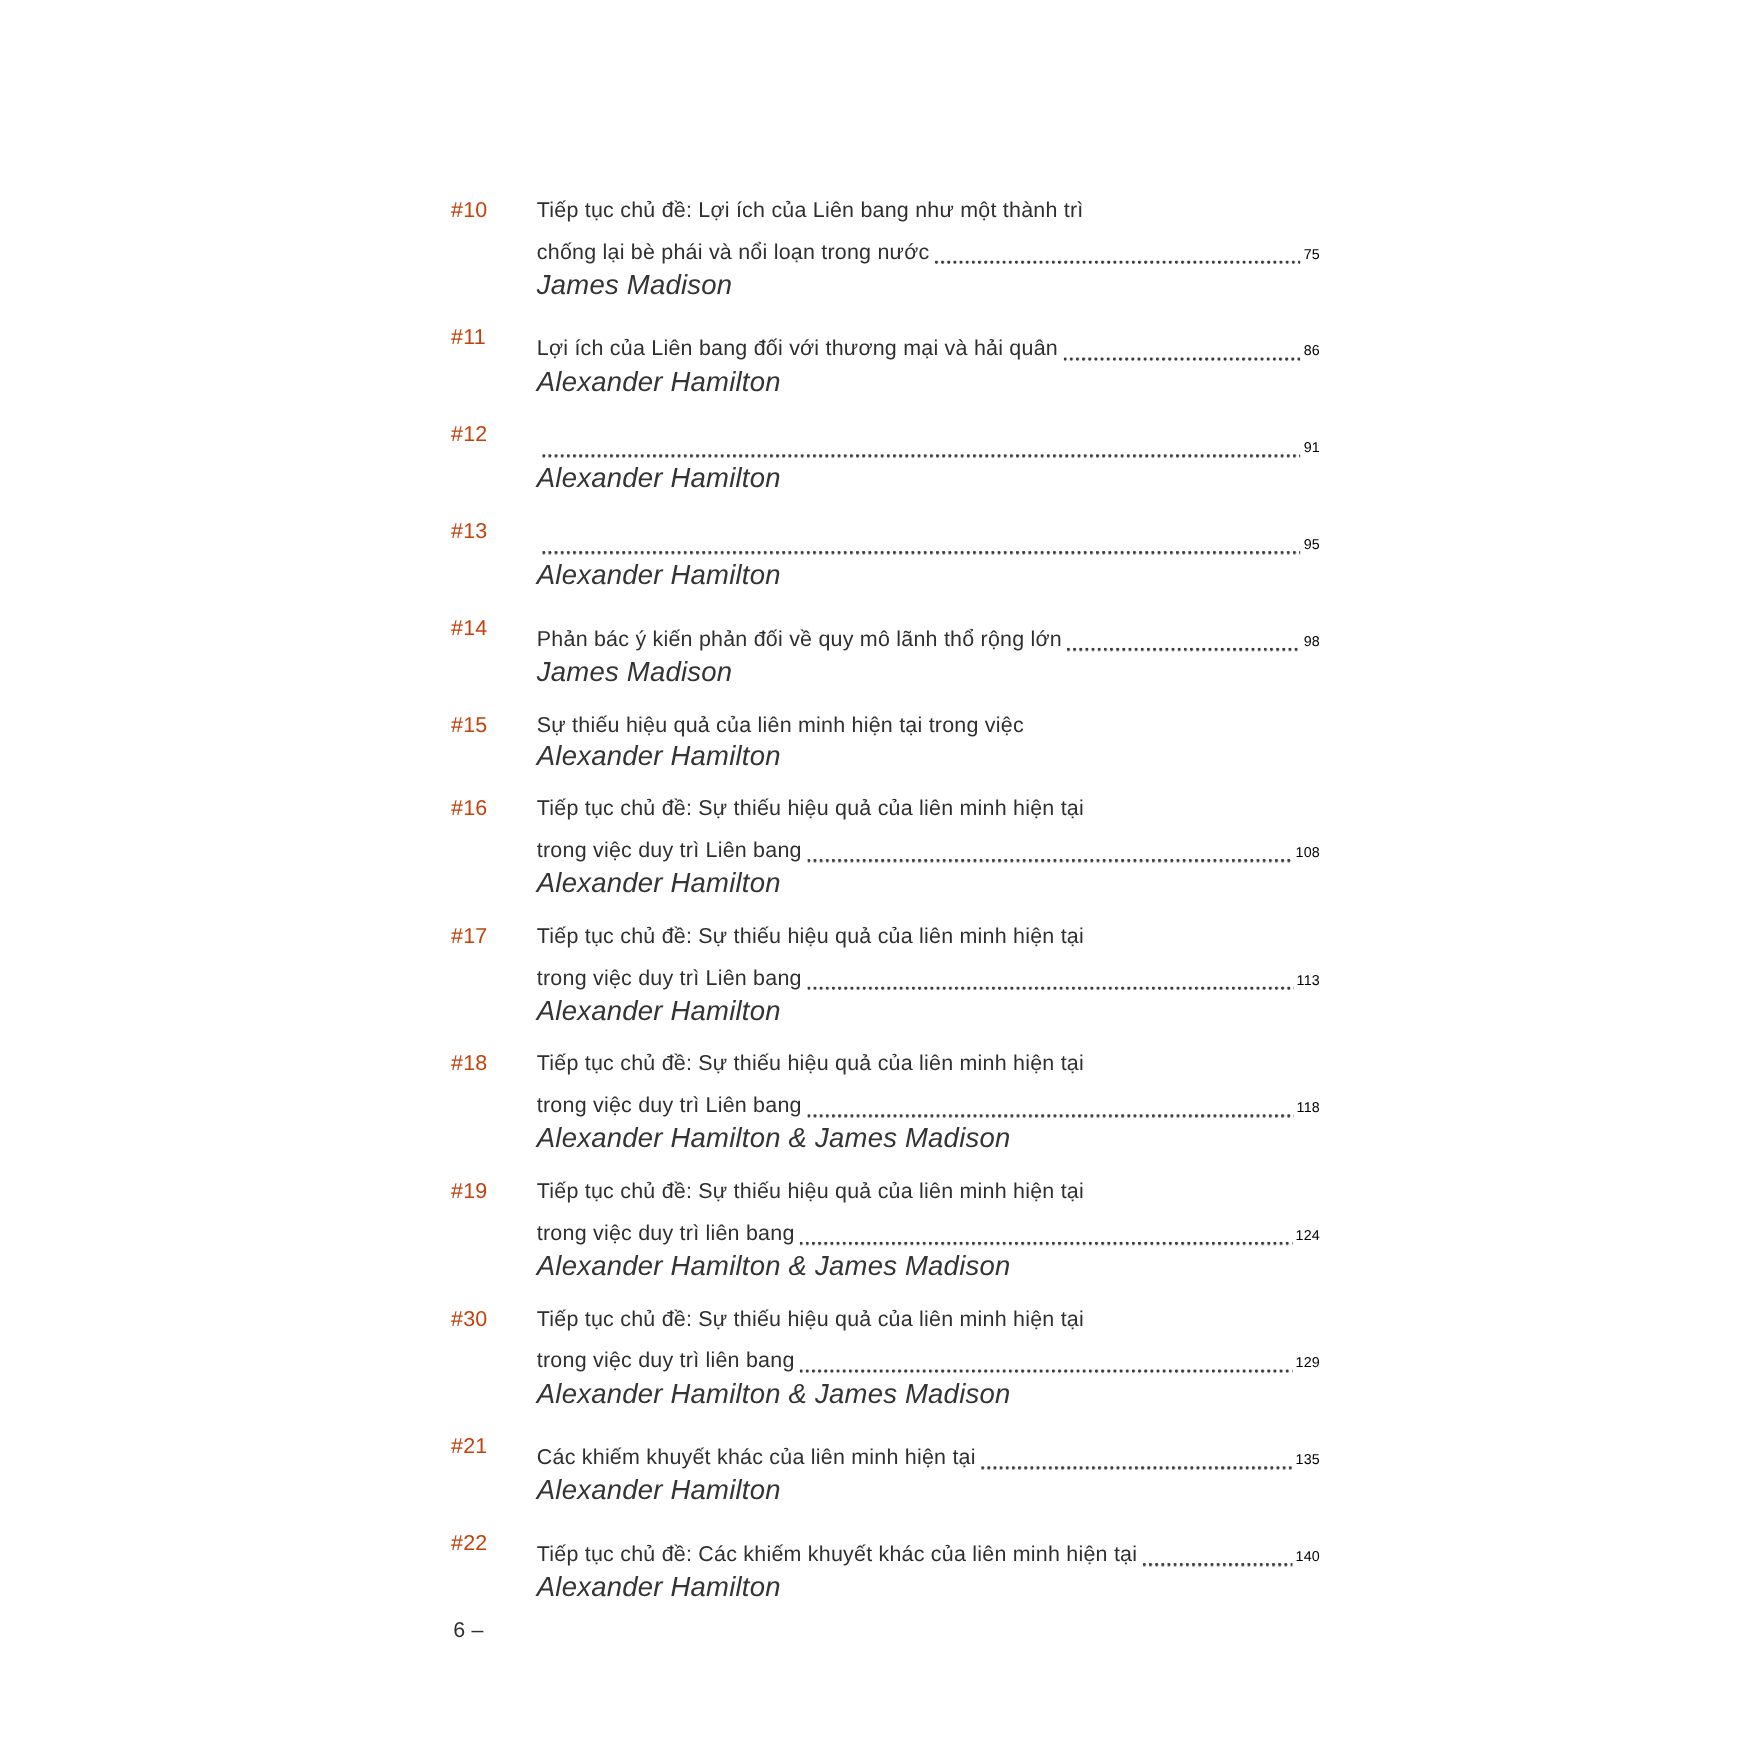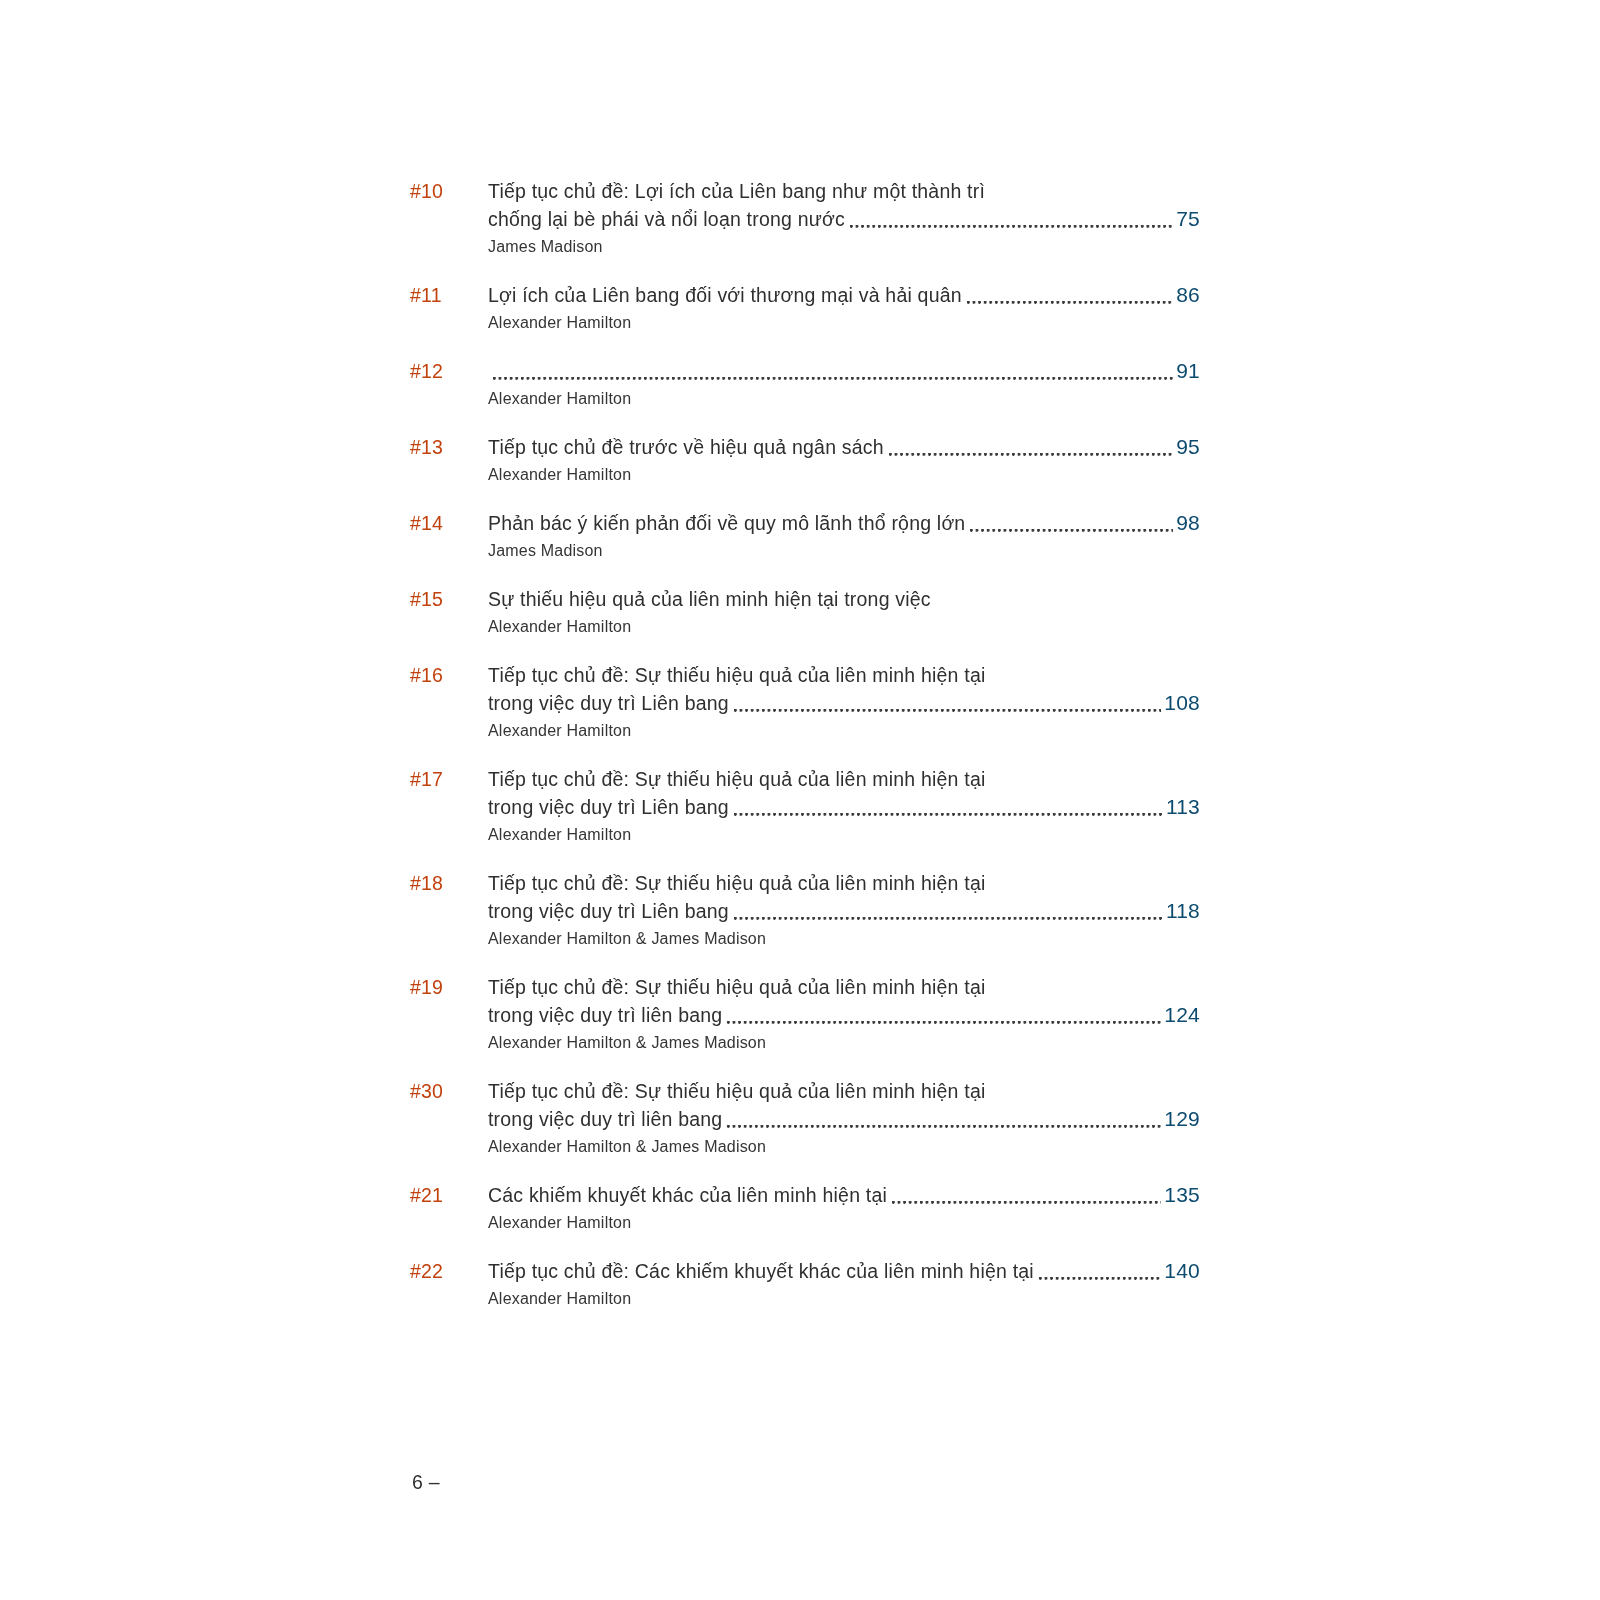--- a/index.html
+++ b/index.html
@@ -61,27 +61,29 @@
     min-width: 16px;
     height: 3px;
     align-self: flex-end;
     margin: 0 3px 5px 5px;
     background-image: radial-gradient(circle at 1.3px 1.3px, #3a3a3a 1.25px, transparent 1.7px);
     background-size: 5.6px 3px;
     background-repeat: repeat-x;
     background-position: left bottom;
   }
   .page-num {
-    font-size: 21px;
-    line-height: 28px;
-    letter-spacing: 0.2px;
-    color: #0c4a6e;
+    font-size: 13px;
+    line-height: 28px;
+    letter-spacing: 0.2px;
+    color: #000000;
+    margin-top: 12px;
   }
   .author {
-    font-size: 16px;
+    font-style: italic;
+    font-size: 25px;
     line-height: 28px;
     letter-spacing: 0.2px;
     color: #343434;
   }
   .footer {
     position: absolute;
     left: 412px;
     top: 1468px;
     font-size: 19.5px;
     line-height: 28px;
@@ -127,21 +129,20 @@
             <span class="page-num">91</span>
           </div>
           <div class="author">Alexander Hamilton</div>
     </div>
   </div>
 
   <div class="entry">
     <div class="entry-num">#13</div>
     <div class="entry-body">
       <div class="title-line title-last">
-            <span class="title-text">Tiếp tục chủ đề trước về hiệu quả ngân sách</span>
             <span class="dots"></span>
             <span class="page-num">95</span>
           </div>
           <div class="author">Alexander Hamilton</div>
     </div>
   </div>
 
   <div class="entry">
     <div class="entry-num">#14</div>
     <div class="entry-body">

